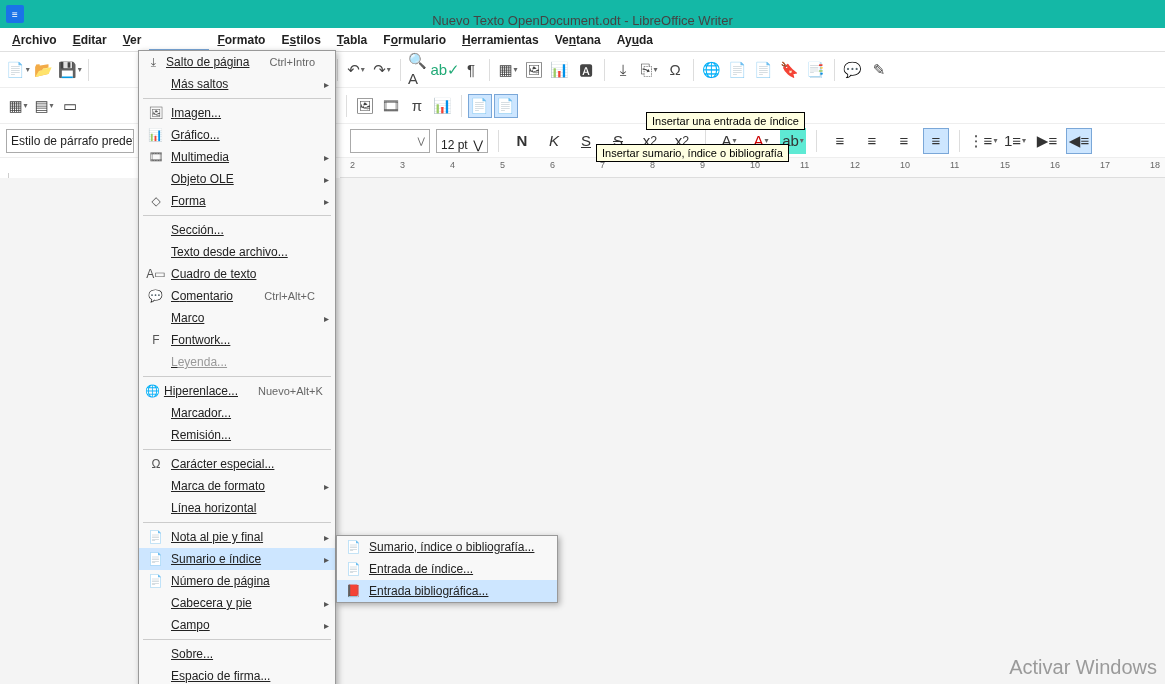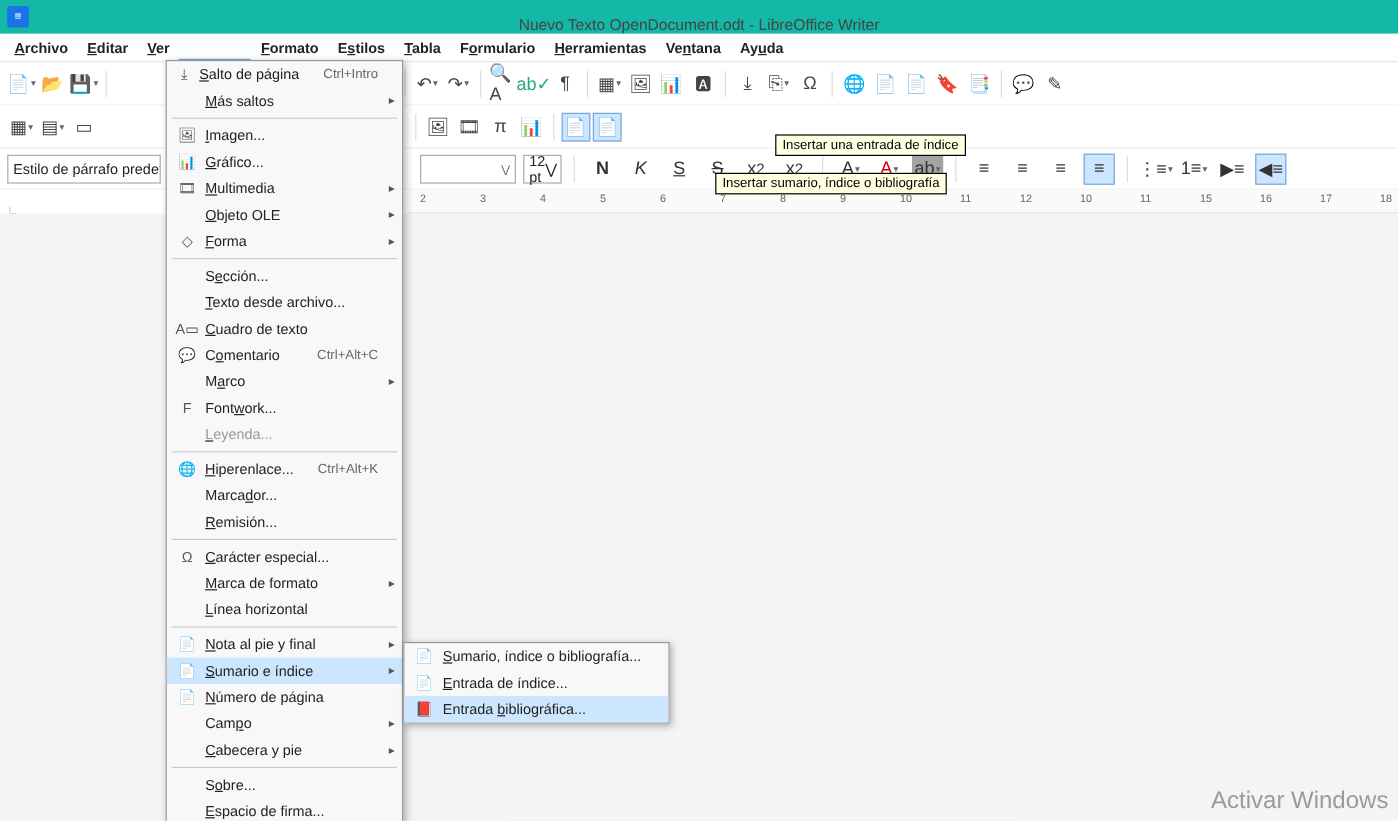--- a/index.html
+++ b/index.html
@@ -14,35 +14,35 @@
 .toolbar { height: 36px; background: #fff; display: flex; align-items: center; padding: 0 6px; gap: 2px; border-bottom: 1px solid #eee; }
 .toolbar2 { height: 36px; background: #fff; display: flex; align-items: center; padding: 0 6px; gap: 2px; border-bottom: 1px solid #eee; }
 .tb-btn { width: 24px; height: 24px; display:flex; align-items:center; justify-content:center; color:#444; font-size:15px; border:1px solid transparent; }
 .tb-btn.active { background:#cde6ff; border:1px solid #7aa7d8; }
 .tb-sep { width:1px; height:22px; background:#ddd; margin:0 4px; }
 .drop::after{content:"▾"; font-size:8px; margin-left:1px; color:#666;}
 .style-row { height: 34px; display:flex; align-items:center; padding:0 6px; gap:6px; border-bottom:1px solid #eee; }
 .style-sel { width: 128px; height: 24px; border:1px solid #aaa; padding:0 4px; font-size:12px; display:flex; align-items:center; overflow:hidden; white-space:nowrap; }
 .font-sel { width: 80px; height:24px; border:1px solid #aaa; padding:0 4px; display:flex; align-items:center; justify-content:space-between; }
 .font-sel .arr{font-size:9px; color:#666;}
-.size-sel { width:32px; height:24px; border:1px solid #aaa; padding:0 4px; display:flex; align-items:center; justify-content:space-between; }
+.size-sel { width:52px; height:24px; border:1px solid #aaa; padding:0 4px; display:flex; align-items:flex-end; justify-content:space-between; }
 .fmt-btn { width:26px; height:26px; display:flex; align-items:center; justify-content:center; font-size:15px; color:#333; border:1px solid transparent;}
 .fmt-btn.active{background:#cde6ff; border:1px solid #7aa7d8;}
 .ruler-area{ height:20px; background:#fafafa; position:relative; border-bottom:1px solid #ddd; margin-left:340px;}
 .ruler-area .tick{position:absolute; top:2px; font-size:9px; color:#666;}
 .page-area{ position:absolute; left:0; right:0; top:178px; bottom:0; background:#f4f4f4; }
 .left-marker{ position:absolute; left:6px; top:170px; font-size:10px; color:#999;}
 
 .dropdown { position:absolute; background:#f8f8f8; border:1px solid #999; box-shadow:2px 2px 6px rgba(0,0,0,0.3); font-size:12px; }
 .dropdown .row { display:flex; align-items:center; height:22px; padding:0 20px 0 6px; white-space:nowrap; cursor:default; position:relative;}
 .dropdown .row:hover, .dropdown .row.highlight { background:#cde6ff; }
 .dropdown .row.disabled{ color:#999; }
 .dropdown .sep { height:1px; background:#ccc; margin:3px 4px; }
 .dropdown .ico { width:22px; height:16px; display:flex; align-items:center; justify-content:center; color:#555; font-size:12px; margin-right:4px; }
-.dropdown .lbl { flex:1; }
+.dropdown .lbl { flex:1;text-decoration:underline; }
 .dropdown .accel { color:#666; margin-left:20px; font-size:11px;}
 .dropdown .sub::after{content:"▸"; position:absolute; right:6px; font-size:10px; color:#555;}
 .tooltip { position:absolute; background:#ffffe1; border:1px solid #000; padding:2px 5px; font-size:11px; color:#000; white-space:nowrap; }
 .watermark { position:absolute; right:8px; bottom:5px; color:#9a9a9a; font-size:20px; font-weight:300; }
 u.mn{text-decoration:underline; text-decoration-color:#222;}
 </style>
 </head>
 <body>
 
 <div class="titlebar">
@@ -130,21 +130,21 @@
   <div class="tb-sep"></div>
   <div class="fmt-btn" style="font-weight:bold">N</div>
   <div class="fmt-btn" style="font-style:italic">K</div>
   <div class="fmt-btn" style="text-decoration:underline">S</div>
   <div class="fmt-btn" style="text-decoration:line-through">S</div>
   <div class="fmt-btn">x<sup>2</sup></div>
   <div class="fmt-btn">x<sub>2</sub></div>
   <div class="tb-sep"></div>
   <div class="fmt-btn drop">A</div>
   <div class="fmt-btn drop" style="color:#c00">A</div>
-  <div class="fmt-btn drop" style="background:#a3a3a3;padding:0 3px;">ab</div>
+  <div class="fmt-btn drop" style="background:#5eead4;padding:0 3px;">ab</div>
   <div class="tb-sep"></div>
   <div class="fmt-btn">≡</div>
   <div class="fmt-btn">≡</div>
   <div class="fmt-btn">≡</div>
   <div class="fmt-btn active">≡</div>
   <div class="tb-sep"></div>
   <div class="fmt-btn drop">⋮≡</div>
   <div class="fmt-btn drop">1≡</div>
   <div class="fmt-btn">▶≡</div>
   <div class="fmt-btn active">◀≡</div>
@@ -235,21 +235,21 @@
       <span class="lbl">Font<u class="mn">w</u>ork...</span>
     </div>
     <div class="row disabled">
       <span class="ico"></span>
       <span class="lbl"><u class="mn">L</u>eyenda...</span>
     </div>
     <div class="sep"></div>
     <div class="row">
       <span class="ico">🌐</span>
       <span class="lbl"><u class="mn">H</u>iperenlace...</span>
-      <span class="accel">Ctrl+Alt+K</span>
+      <span class="accel">Nuevo+Alt+K</span>
     </div>
     <div class="row">
       <span class="ico"></span>
       <span class="lbl">Marca<u class="mn">d</u>or...</span>
     </div>
     <div class="row">
       <span class="ico"></span>
       <span class="lbl"><u class="mn">R</u>emisión...</span>
     </div>
     <div class="sep"></div>
@@ -273,25 +273,25 @@
     <div class="row sub highlight">
       <span class="ico">📄</span>
       <span class="lbl"><u class="mn">S</u>umario e índice</span>
     </div>
     <div class="row">
       <span class="ico">📄</span>
       <span class="lbl"><u class="mn">N</u>úmero de página</span>
     </div>
     <div class="row sub">
       <span class="ico"></span>
+      <span class="lbl"><u class="mn">C</u>abecera y pie</span>
+    </div>
+    <div class="row sub">
+      <span class="ico"></span>
       <span class="lbl">Cam<u class="mn">p</u>o</span>
-    </div>
-    <div class="row sub">
-      <span class="ico"></span>
-      <span class="lbl"><u class="mn">C</u>abecera y pie</span>
     </div>
     <div class="sep"></div>
     <div class="row">
       <span class="ico"></span>
       <span class="lbl">S<u class="mn">o</u>bre...</span>
     </div>
     <div class="row">
       <span class="ico"></span>
       <span class="lbl"><u class="mn">E</u>spacio de firma...</span>
     </div>

